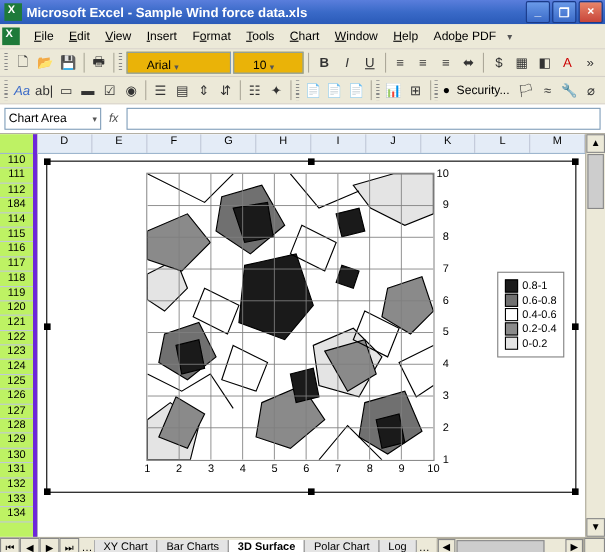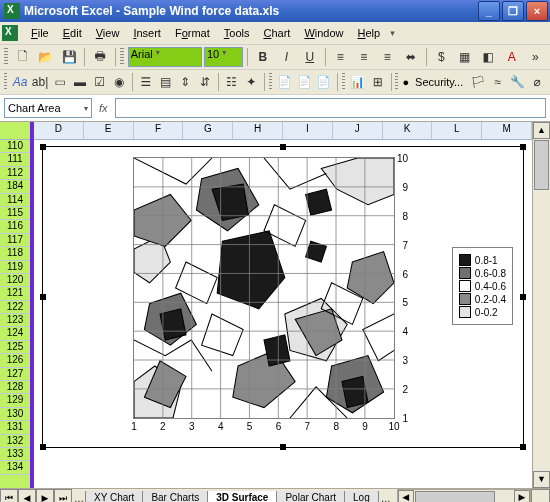--- a/index.html
+++ b/index.html
@@ -12,21 +12,21 @@
 .winbtn.cl{background:linear-gradient(#e8866a,#c8463a)}
 .menubar{height:22px;background:#ece9d8;display:flex;align-items:center;padding-left:2px;border-bottom:1px solid #d4d0c8}
 .menubar .xlico{width:16px;height:16px;background:#1e7a3a;margin-right:6px;position:relative}
 .menubar .xlico::before{content:"X";color:#fff;position:absolute;left:3px;top:1px;font-weight:bold;font-size:10px}
 .menuitem{padding:2px 7px;cursor:default}
 .menuitem u{text-decoration:underline}
 .help-box{margin-left:auto;width:120px;height:17px;border:1px solid #7a9ac0;background:#fff;color:#a0a0a0;font-size:10px;padding:1px 3px}
 .toolbar{height:24px;background:#ece9d8;display:flex;align-items:center;padding:0 4px;border-bottom:1px solid #d4d0c8;gap:2px}
 .tbtn{width:20px;height:20px;display:flex;align-items:center;justify-content:center;border:1px solid transparent;font-size:12px;color:#333}
 .sep{width:1px;height:18px;background:#aca899;margin:0 2px}
-.combo{height:18px;border:1px solid #7f9db9;background:#84cc16;display:flex;align-items:flex-start;padding:0 2px;font-size:11px}
+.combo{height:18px;border:1px solid #7f9db9;background:#eab308;display:flex;align-items:flex-end;padding:0 17px;font-size:11px}
 .combo .arr{margin-left:3px;font-size:8px;color:#555}
 .grip{width:4px;height:18px;background:repeating-linear-gradient(#888,#888 1px,transparent 1px,transparent 3px);margin-right:2px}
 .bold{font-weight:bold}.ital{font-style:italic}.ul{text-decoration:underline}
 .formula-bar{height:22px;display:flex;align-items:center;padding:2px 4px;gap:4px;background:#ffffff;border-bottom:1px solid #aca899}
 .namebox{width:80px;height:18px;border:1px solid #7f9db9;background:#fff;display:flex;align-items:center;padding:0 3px}
 .namebox .arr{margin-left:auto;font-size:8px;color:#555}
 .fx{font-style:italic;color:#555;padding:0 3px}
 .formula-input{flex:1;height:18px;border:1px solid #7f9db9;background:#fff}
 
 .workarea{position:relative;height:366px;background:#fff;display:flex}
@@ -79,20 +79,21 @@
   <span class="xlico"></span>
   <span class="menuitem"><u>F</u><span></span>ile</span>
   <span class="menuitem"><u>E</u>dit</span>
   <span class="menuitem"><u>V</u>iew</span>
   <span class="menuitem"><u>I</u>nsert</span>
   <span class="menuitem">F<u>o</u>rmat</span>
   <span class="menuitem"><u>T</u>ools</span>
   <span class="menuitem"><u>C</u>hart</span>
   <span class="menuitem"><u>W</u>indow</span>
   <span class="menuitem"><u>H</u>elp</span>
+  <span class="menuitem">Ado<u>b</u>e PDF</span>
   <span style="font-size:9px;color:#555;margin:0 3px">▾</span>
 
 </div>
 
 <div class="toolbar">
   <span class="grip"></span>
   <div class="tbtn">🗋</div>
   <div class="tbtn">📂</div>
   <div class="tbtn">💾</div>
   <div class="sep"></div>

